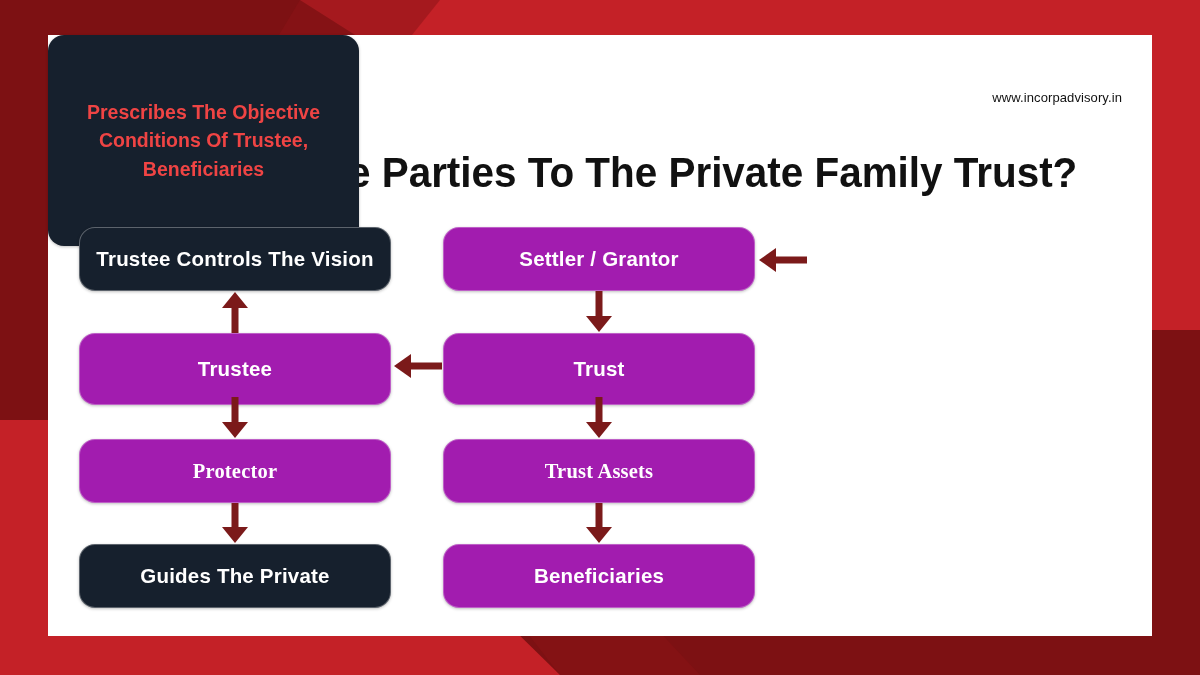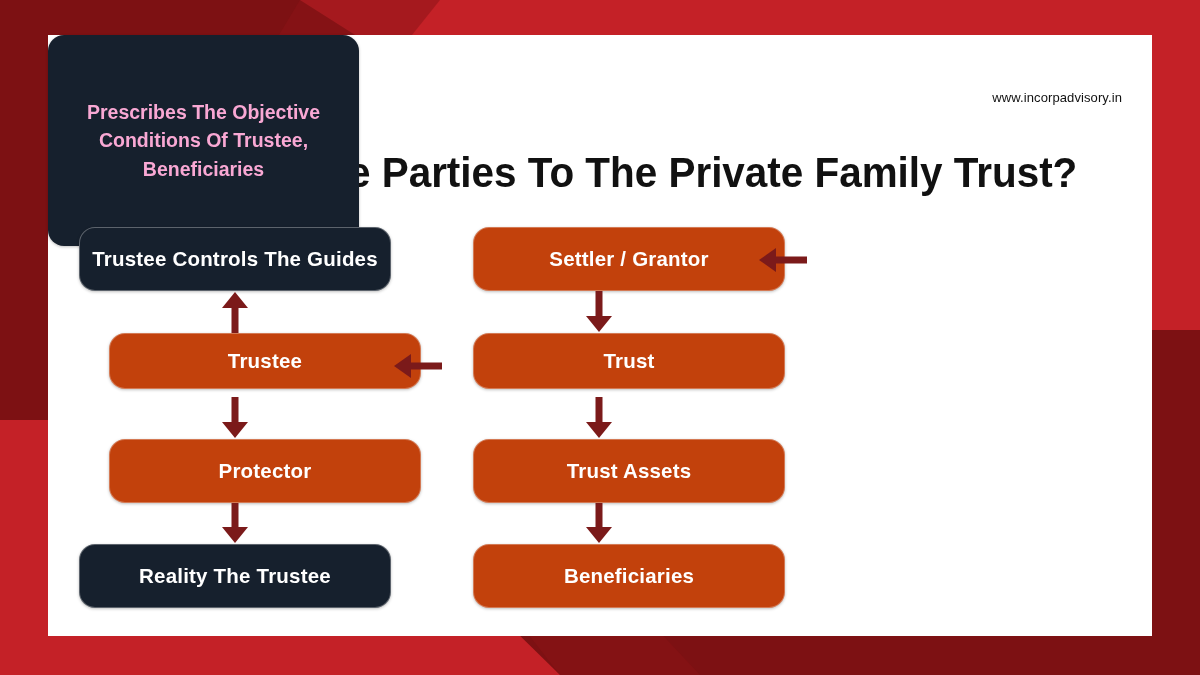--- a/index.html
+++ b/index.html
@@ -65,37 +65,37 @@
     border-radius:16px;
     display:flex; align-items:center; justify-content:center;
     text-align:center;
     color:#fff; font-weight:700;
     font-family:"Liberation Sans Narrow","Liberation Sans", sans-serif;
     font-size:20.5px;
     letter-spacing:0.2px;
     box-shadow:0 1px 3px rgba(0,0,0,.25);
     border:1px solid rgba(255,255,255,.30);
   }
-  .node.red  { background:#c2410c;margin-left:30px; }
+  .node.red  { background:#a21caf; }
   .node.navy { background:#16202d; }
 
   
   .col-left  { left:31px;  width:312px; }
   .col-mid   { left:395px; width:312px; }
 
   .row1 { top:192px;  height:64px; }
-  .row2 { top:298px;  height:56px; }
-  .row3 { top:404px;  height:64px; }
+  .row2 { top:298px;  height:72px; }
+  .row3 { top:404px;  height:64px;font-family:Liberation Serif, serif; }
   .row4 { top:509px;  height:64px; }
 
   .info {
     left:760px; top:190px; width:311px; height:211px;
     border-radius:16px;
     background:#16202d;
-    color:#f9a8d4;
+    color:#ef4444;
     display:flex; align-items:center; justify-content:center;
     padding:8px 14px;
     box-shadow:0 1px 3px rgba(0,0,0,.25);
   }
   .info .info-text {
     font-family:"Liberation Sans Narrow","Liberation Sans", sans-serif;
     font-weight:700; font-size:19.5px; line-height:1.47;
     text-align:center;
   }
 
@@ -136,24 +136,24 @@
     </div>
     <div class="logo-tagline">Vision To Reality</div>
   </div>
 
   <div class="website">www.incorpadvisory.in</div>
 
   <div class="title">Who Are The Parties To The Private Family Trust?</div>
 
   <div class="diagram">
 
-    <div class="node navy col-left row1">Trustee Controls The Guides</div>
+    <div class="node navy col-left row1">Trustee Controls The Vision</div>
     <div class="node red col-left row2">Trustee</div>
     <div class="node red col-left row3">Protector</div>
-    <div class="node navy col-left row4">Reality The Trustee</div>
+    <div class="node navy col-left row4">Guides The Private</div>
 
     <div class="node red col-mid row1">Settler / Grantor</div>
     <div class="node red col-mid row3">Trust Assets</div>
     <div class="node red col-mid row2">Trust</div>
     <div class="node red col-mid row4">Beneficiaries</div>
 
     <div class="info">
       <div class="info-text">
         <div>Prescribes The Objective</div>
         <div>Conditions Of Trustee,</div>

